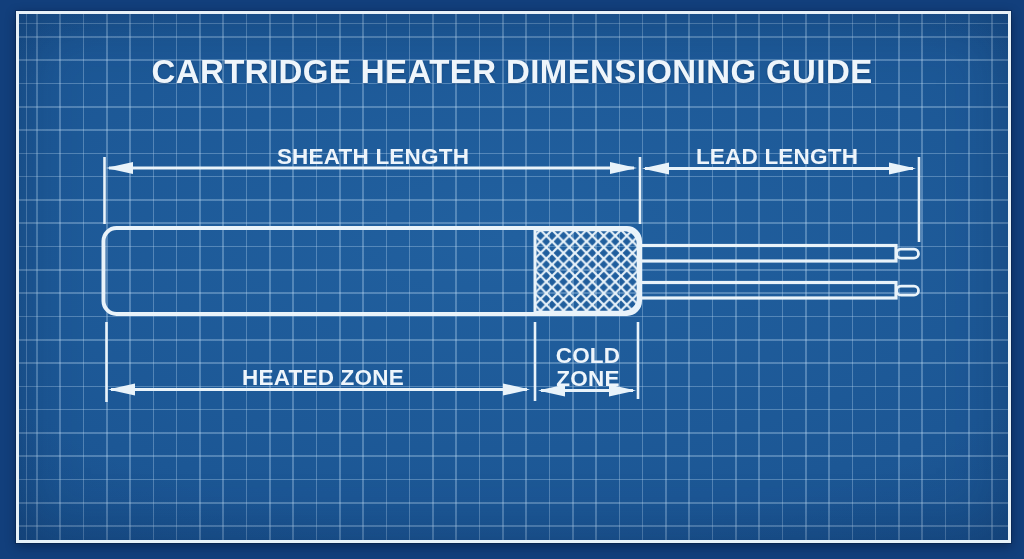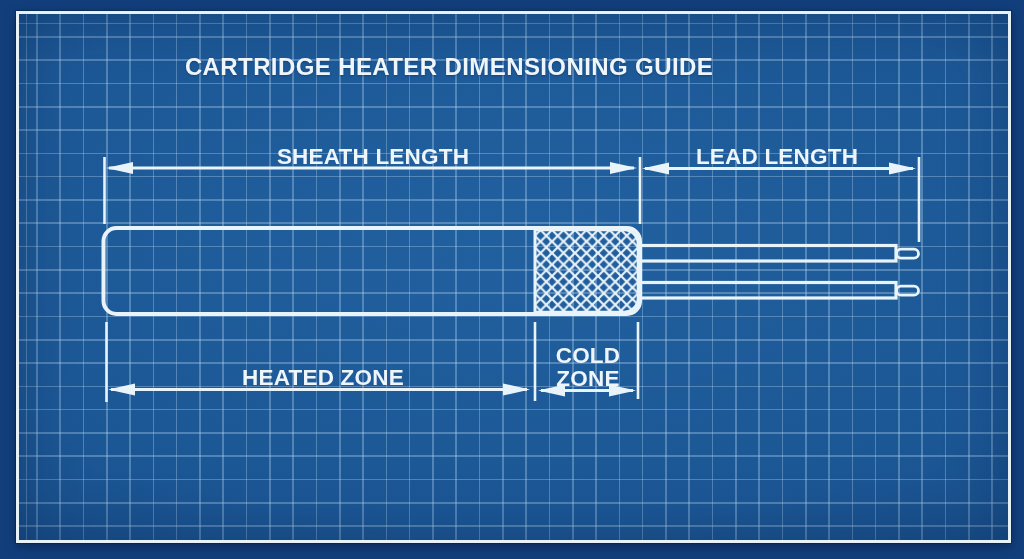--- a/index.html
+++ b/index.html
@@ -19,23 +19,23 @@
       repeating-linear-gradient(to right, rgba(186,216,242,.34) 0 1.6px, rgba(0,0,0,0) 1.6px 23.3px),
       repeating-linear-gradient(to bottom, rgba(186,216,242,.34) 0 1.6px, rgba(0,0,0,0) 1.6px 23.3px),
       radial-gradient(ellipse 120% 100% at 50% 42%, #21609f 0%, #1c5795 52%, #174e8c 100%);
     background-position:17px 22px, 17px 22px, 0 0;
   }
   .paper:after{ 
     content:"";position:absolute;inset:0;pointer-events:none;
     background:radial-gradient(ellipse 110% 95% at 50% 45%, rgba(0,0,0,0) 55%, rgba(6,26,58,.22) 100%);
   }
   .title{
-    position:absolute;left:0;top:53px;width:898px;
+    position:absolute;left:0;top:53px;width:1024px;
     text-align:center;
-    color:#eef5fb;font-size:24px;font-weight:600;letter-spacing:.4px;
+    color:#eef5fb;font-size:33px;font-weight:600;letter-spacing:.4px;
     text-shadow:0 1px 2px rgba(8,30,64,.35);
   }
   svg.drawing{position:absolute;left:0;top:0;width:1024px;height:559px;}
   .ink-line{stroke:#e9f3fa;fill:none;}
   .ink-fill{fill:#e9f3fa;stroke:none;}
   svg text{
     fill:#eef5fb;font-family:"Liberation Sans", sans-serif;
     font-size:22.5px;font-weight:600;letter-spacing:.2px;text-anchor:middle;
   }
 </style>

